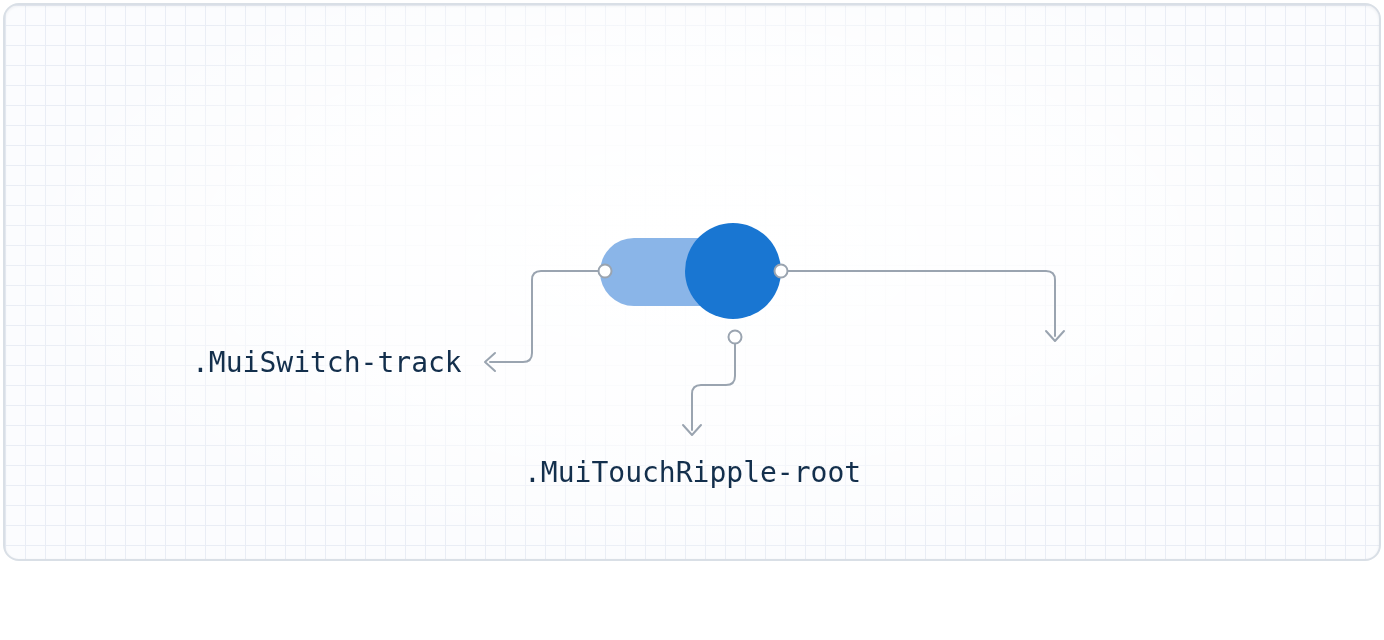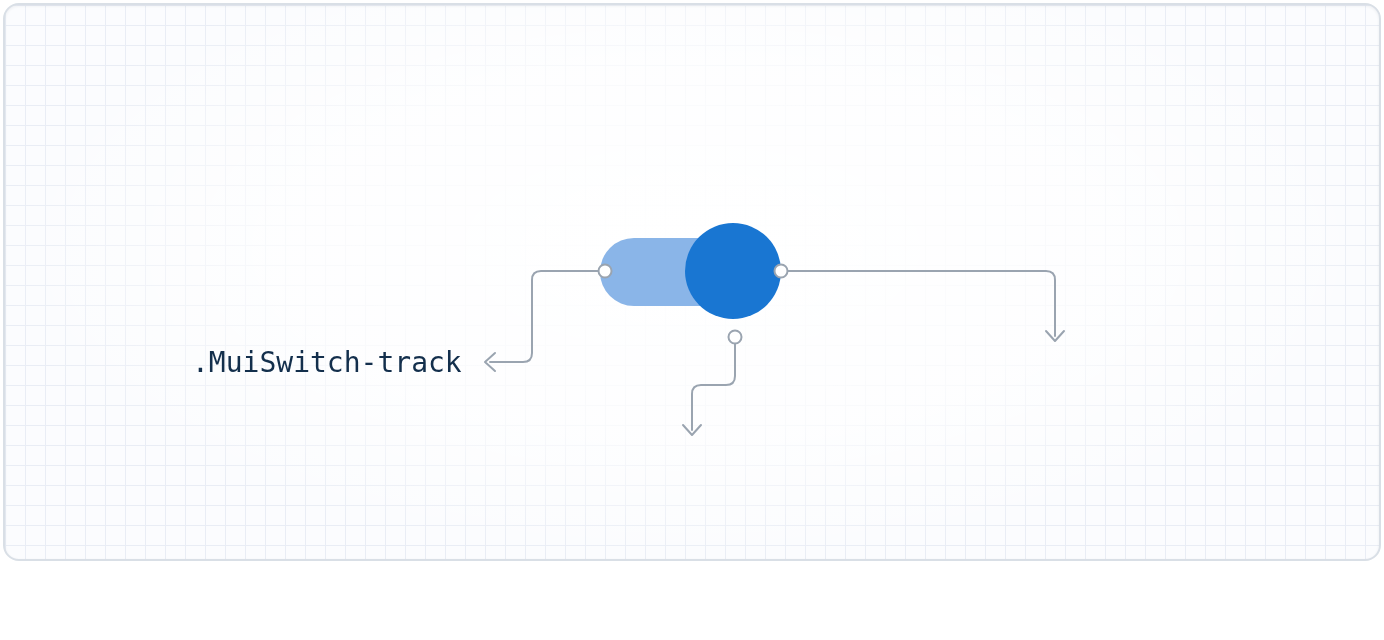--- a/index.html
+++ b/index.html
@@ -94,13 +94,14 @@
 
     <path class="connector-line" d="M 735 344 L 735 376 Q 735 385 726 385 L 701 385 Q 692 385 692 394 L 692 430"></path>
     <path class="connector-line" d="M 683 425 L 692 435 L 701 425"></path>
 
     <circle class="anchor-dot" cx="605" cy="271" r="6.5"></circle>
     <circle class="anchor-dot" cx="781" cy="271" r="6.5"></circle>
     <circle class="anchor-dot" cx="735" cy="337" r="6.5"></circle>
   </svg>
 
   <div class="class-label label-track">.MuiSwitch-track</div>
+  <div class="class-label label-ripple">.MuiTouchRipple-root</div>
 </div>
 
 </body></html>

